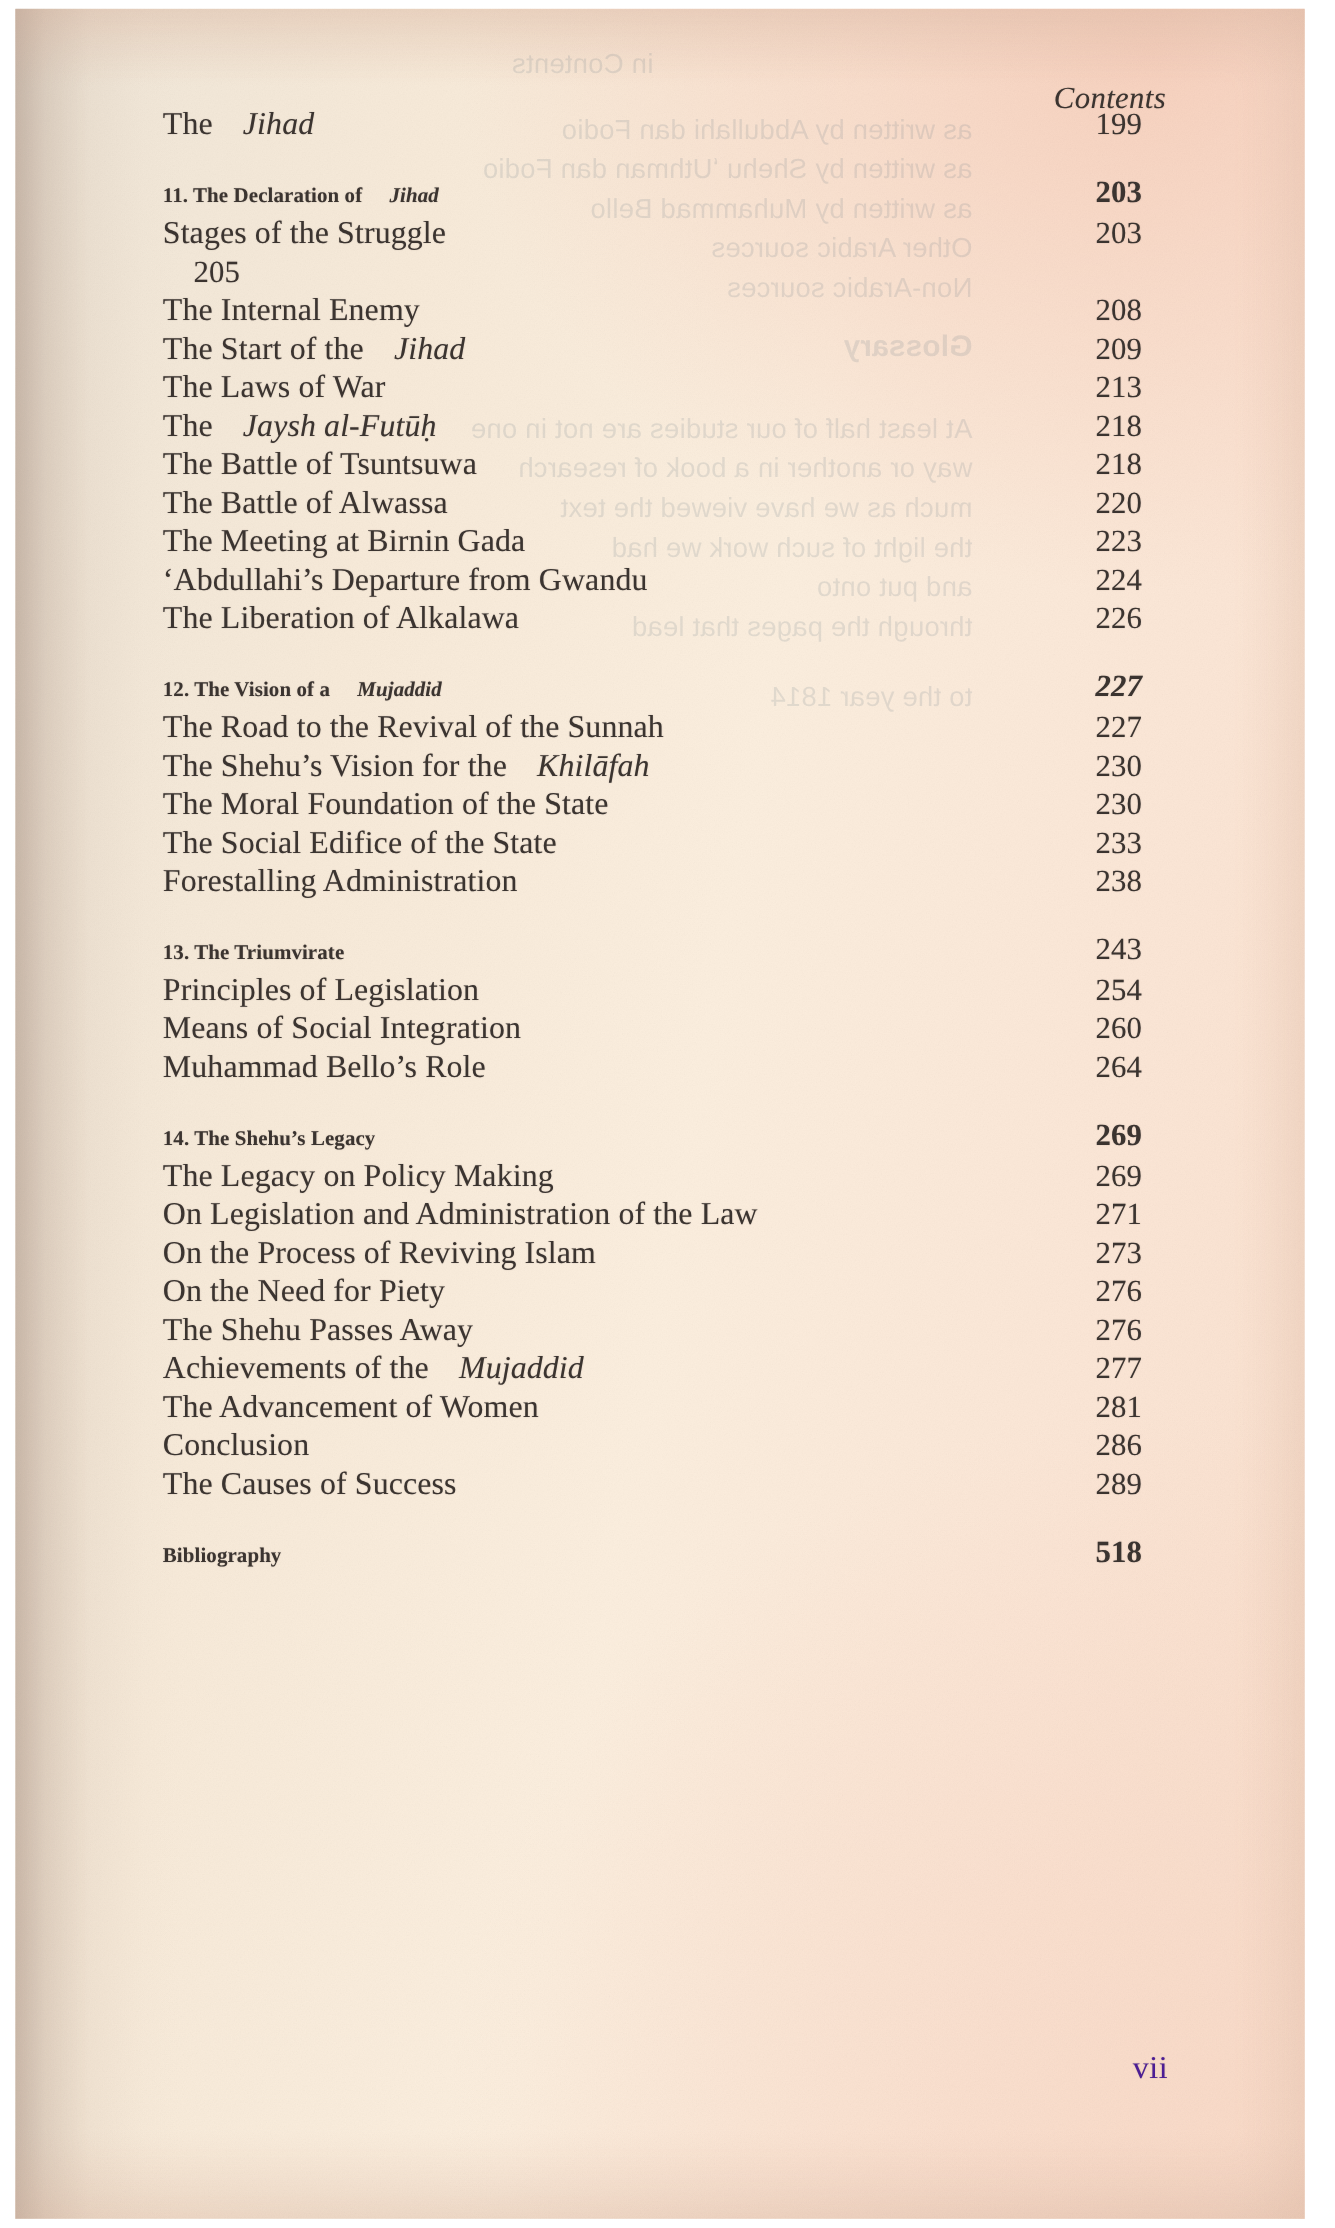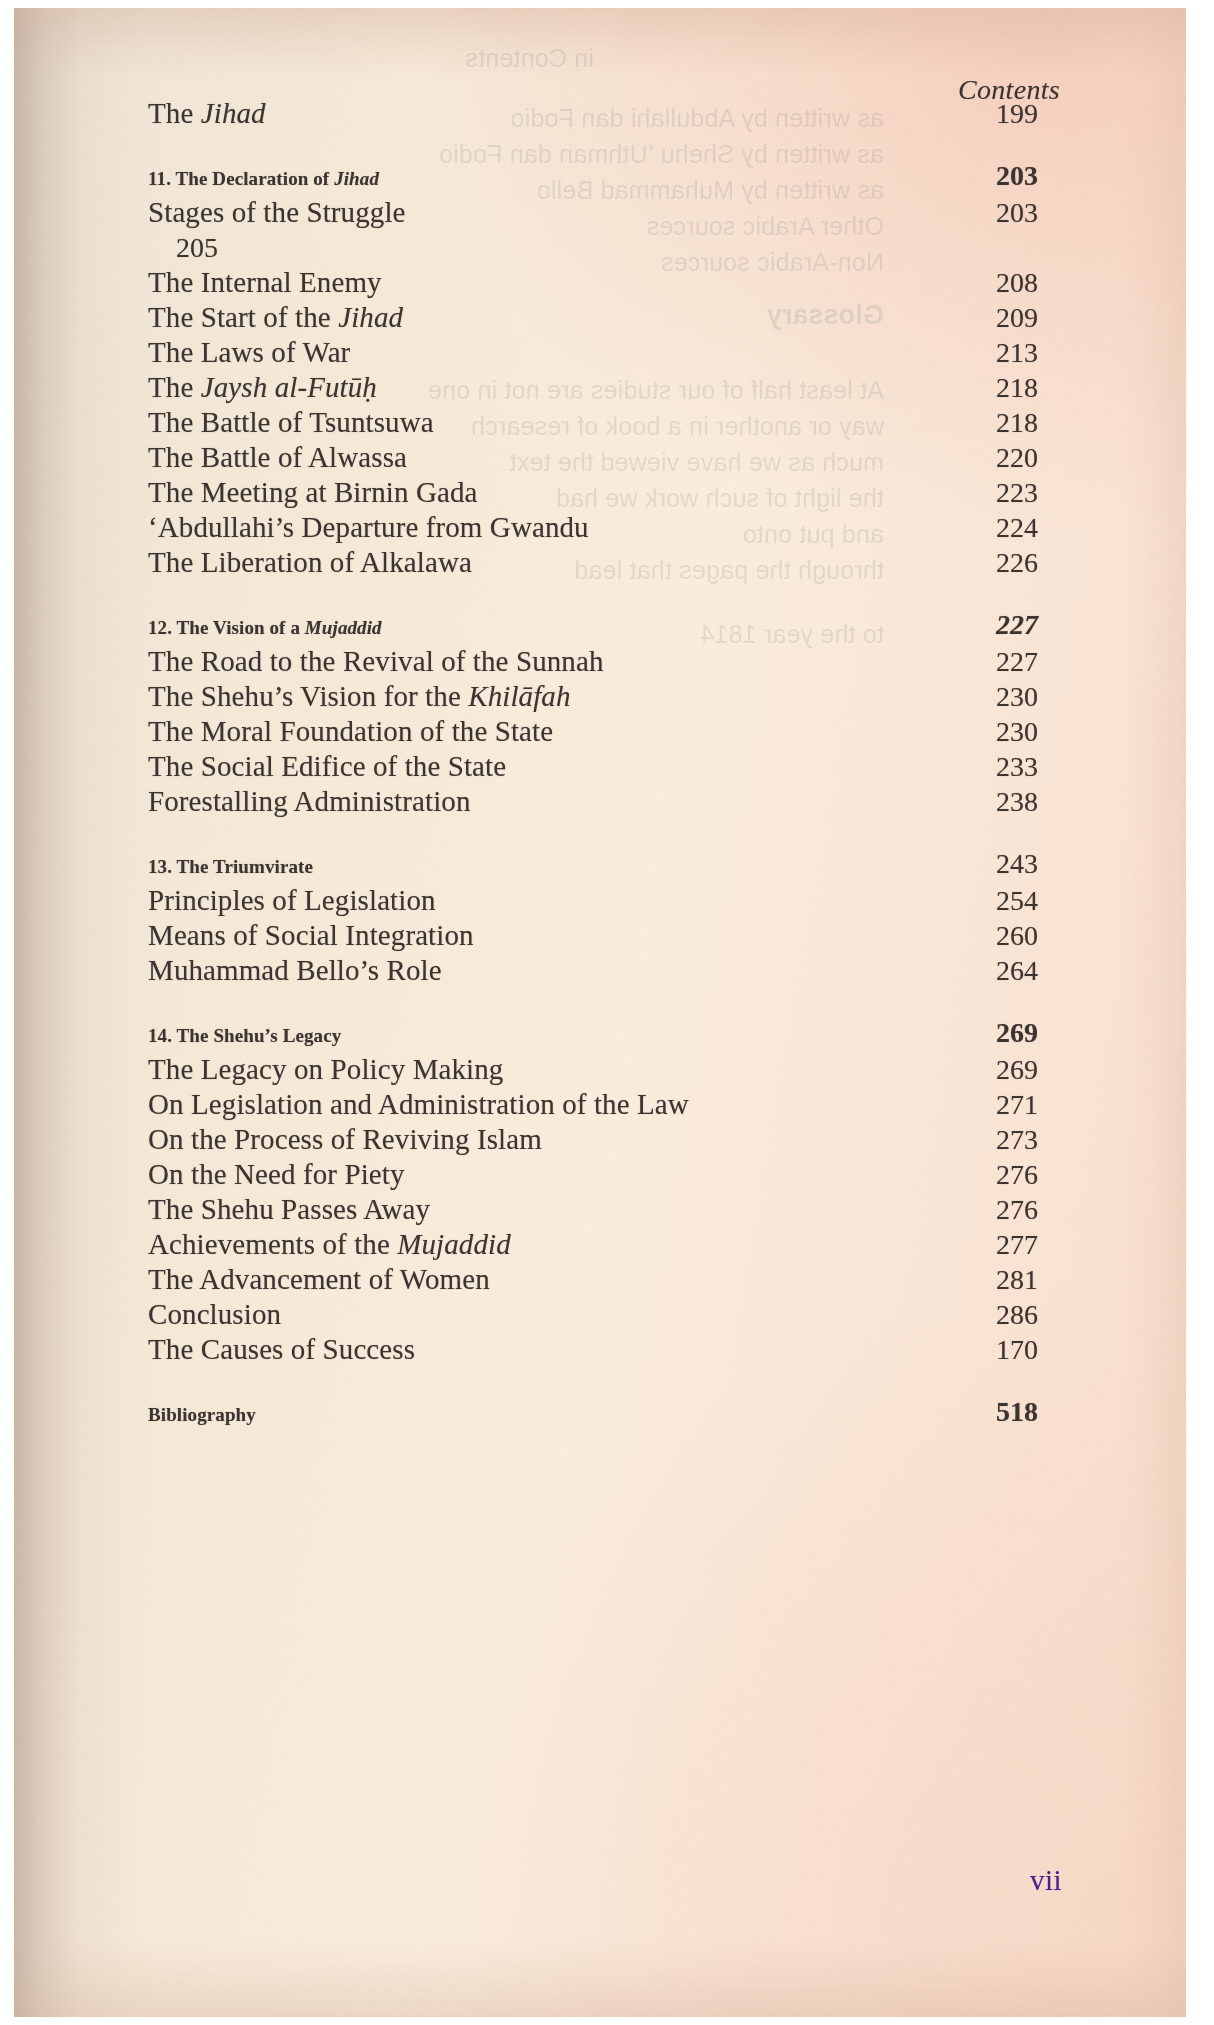--- a/index.html
+++ b/index.html
@@ -142,21 +142,21 @@
     color: #3b3430;
     text-align: right;
     min-width: 70px;
     text-shadow: 0 0 1.1px rgba(60,50,45,0.35);
   }
   .toc-row.chapter .ttl,
   .toc-row.chapter .pg { font-weight: 700; }
   .toc-row.chapter { height: 37px; }
   .toc-row.chapter .ttl { font-size: 19px; }
 
-  .toc-row .ttl i, .toc-row .pg i { font-style: italic; }
+  .toc-row .ttl i, .toc-row .pg i { font-style: italic; margin-left: 20px; }
 
   .gap { height: 27px; }
 
   
   .runhead {
     position: absolute;
     right: 154px;
     top: 42px;
     font-size: 28px;
     font-style: italic;
@@ -344,21 +344,21 @@
       <div class="toc-row entry">
         <span class="ttl">The Advancement of Women</span>
         <span class="pg">281</span>
       </div>
       <div class="toc-row entry">
         <span class="ttl">Conclusion</span>
         <span class="pg">286</span>
       </div>
       <div class="toc-row entry">
         <span class="ttl">The Causes of Success</span>
-        <span class="pg">170</span>
+        <span class="pg">289</span>
       </div>
       <div class="gap"></div>
       <div class="toc-row chapter">
         <span class="ttl">Bibliography</span>
         <span class="pg">518</span>
       </div>
     </div>
 
   <div class="folio">vii</div>
 

